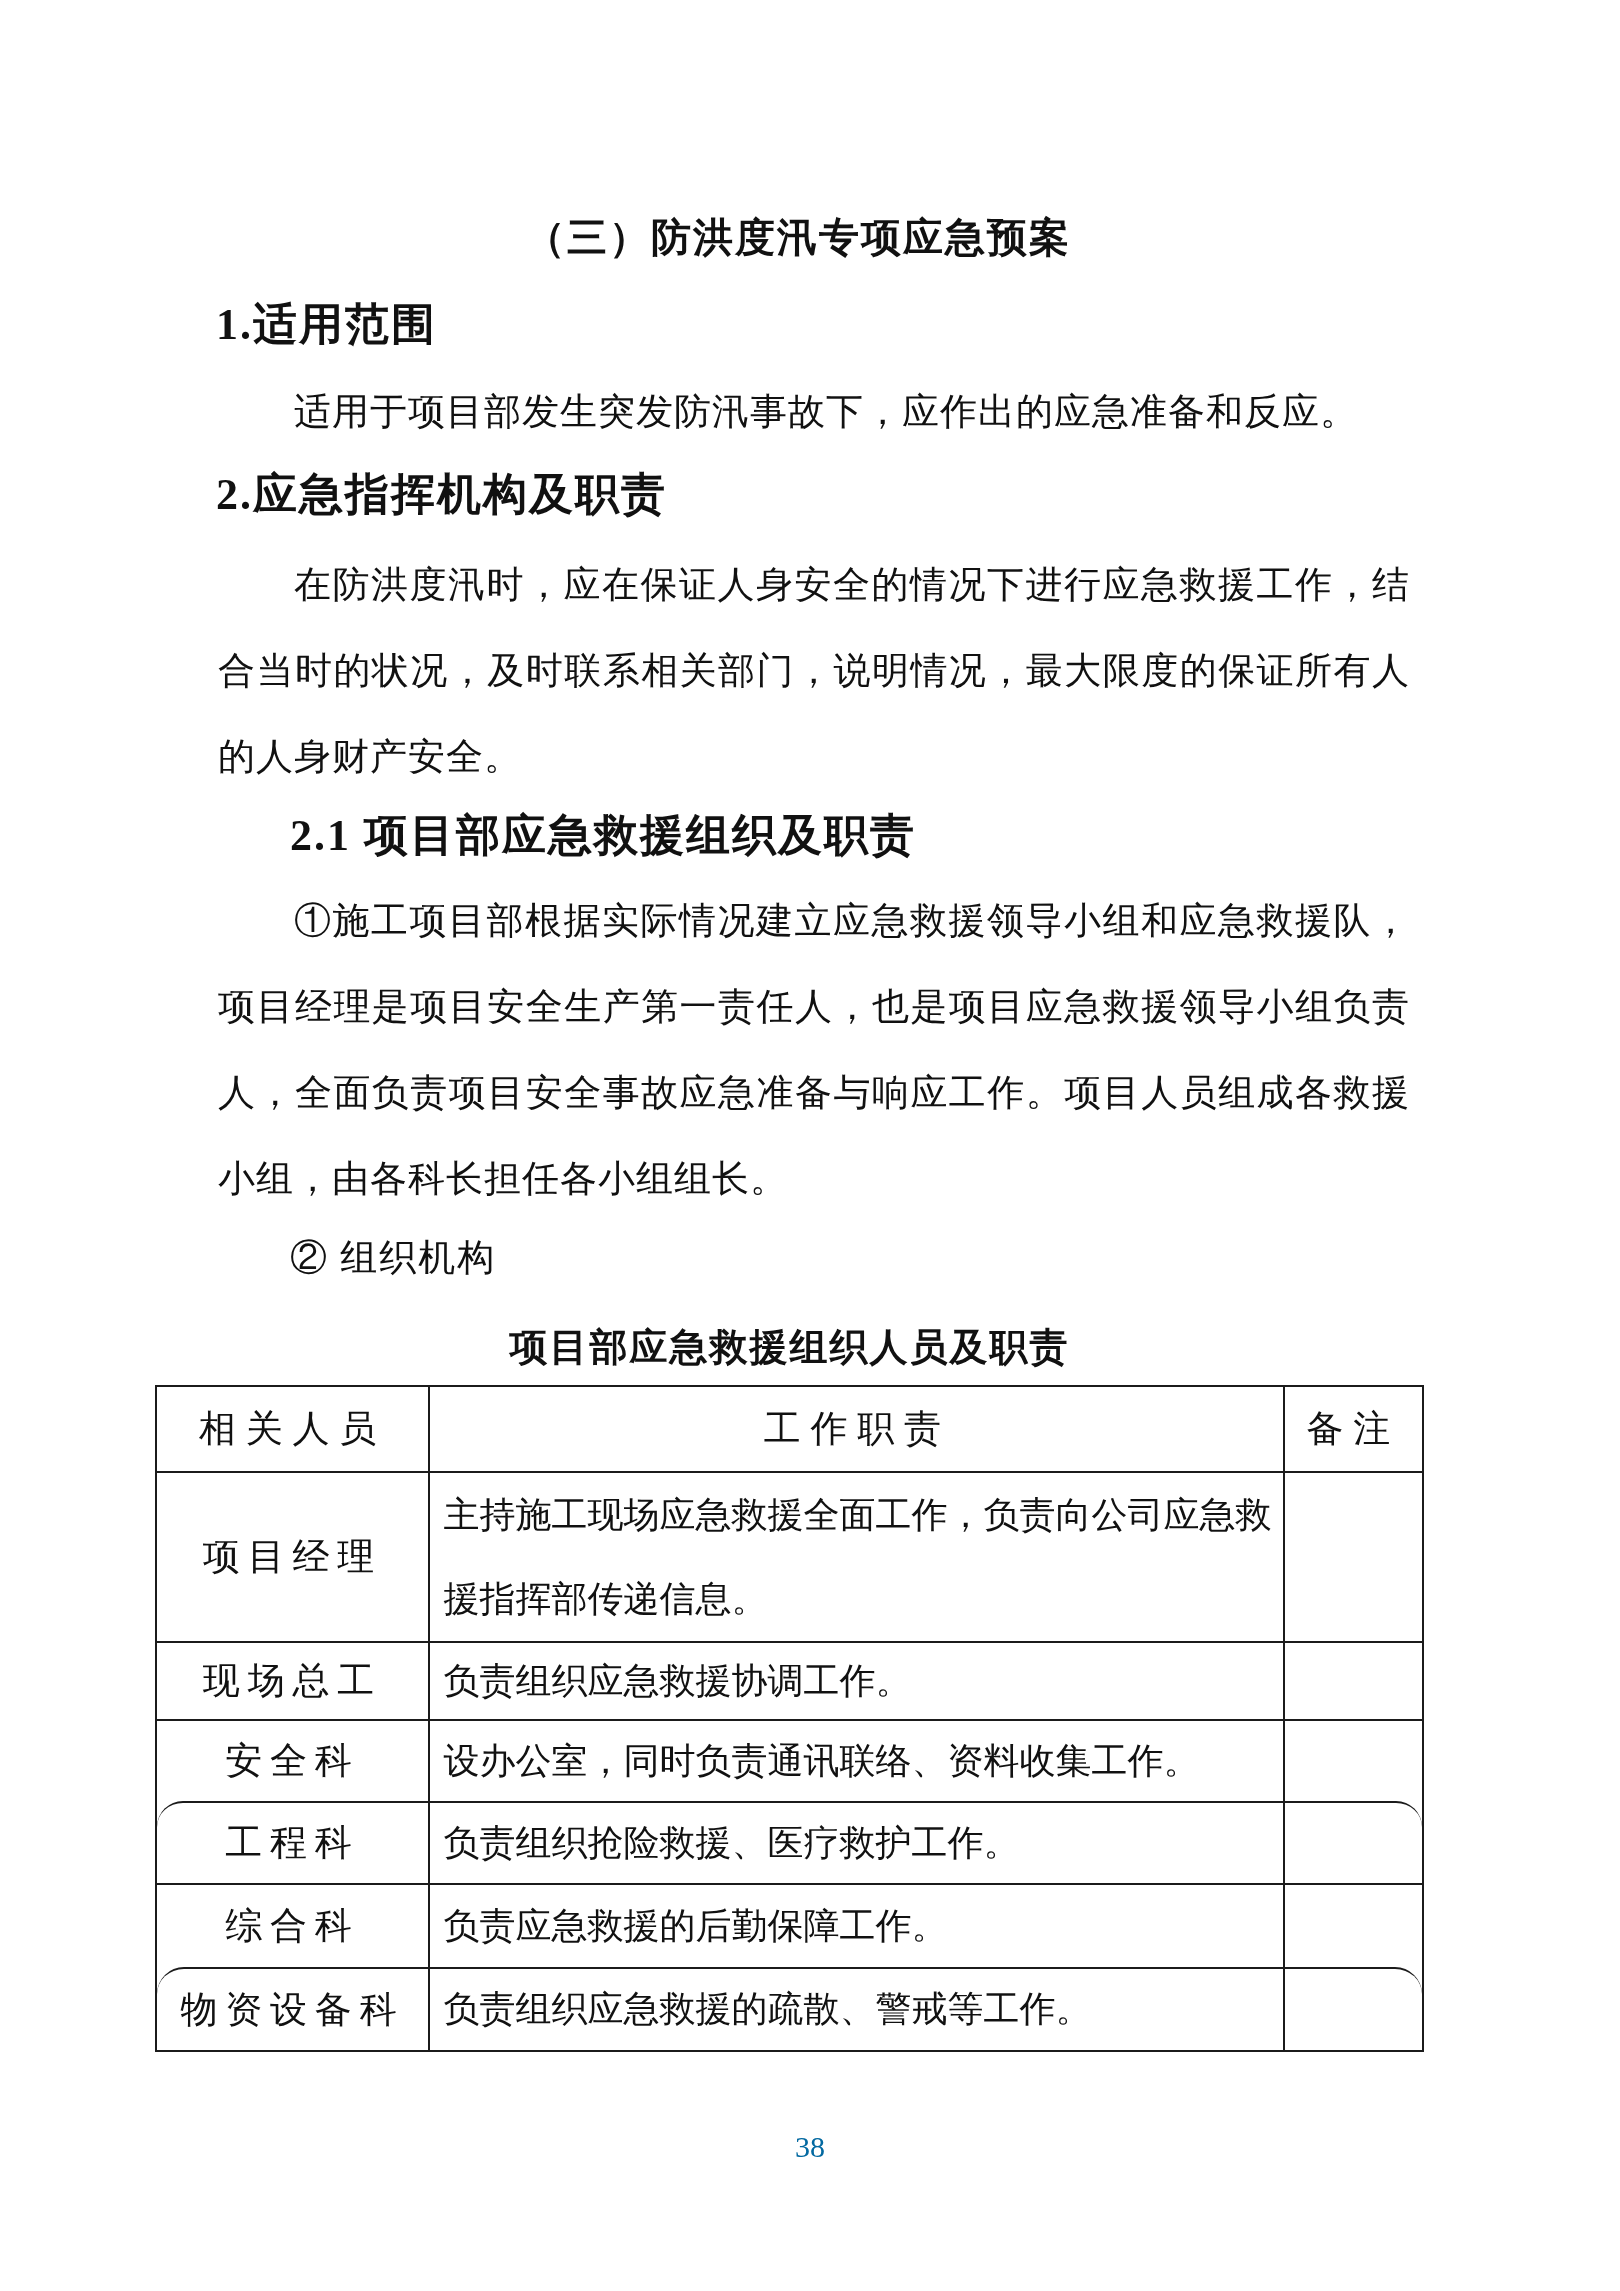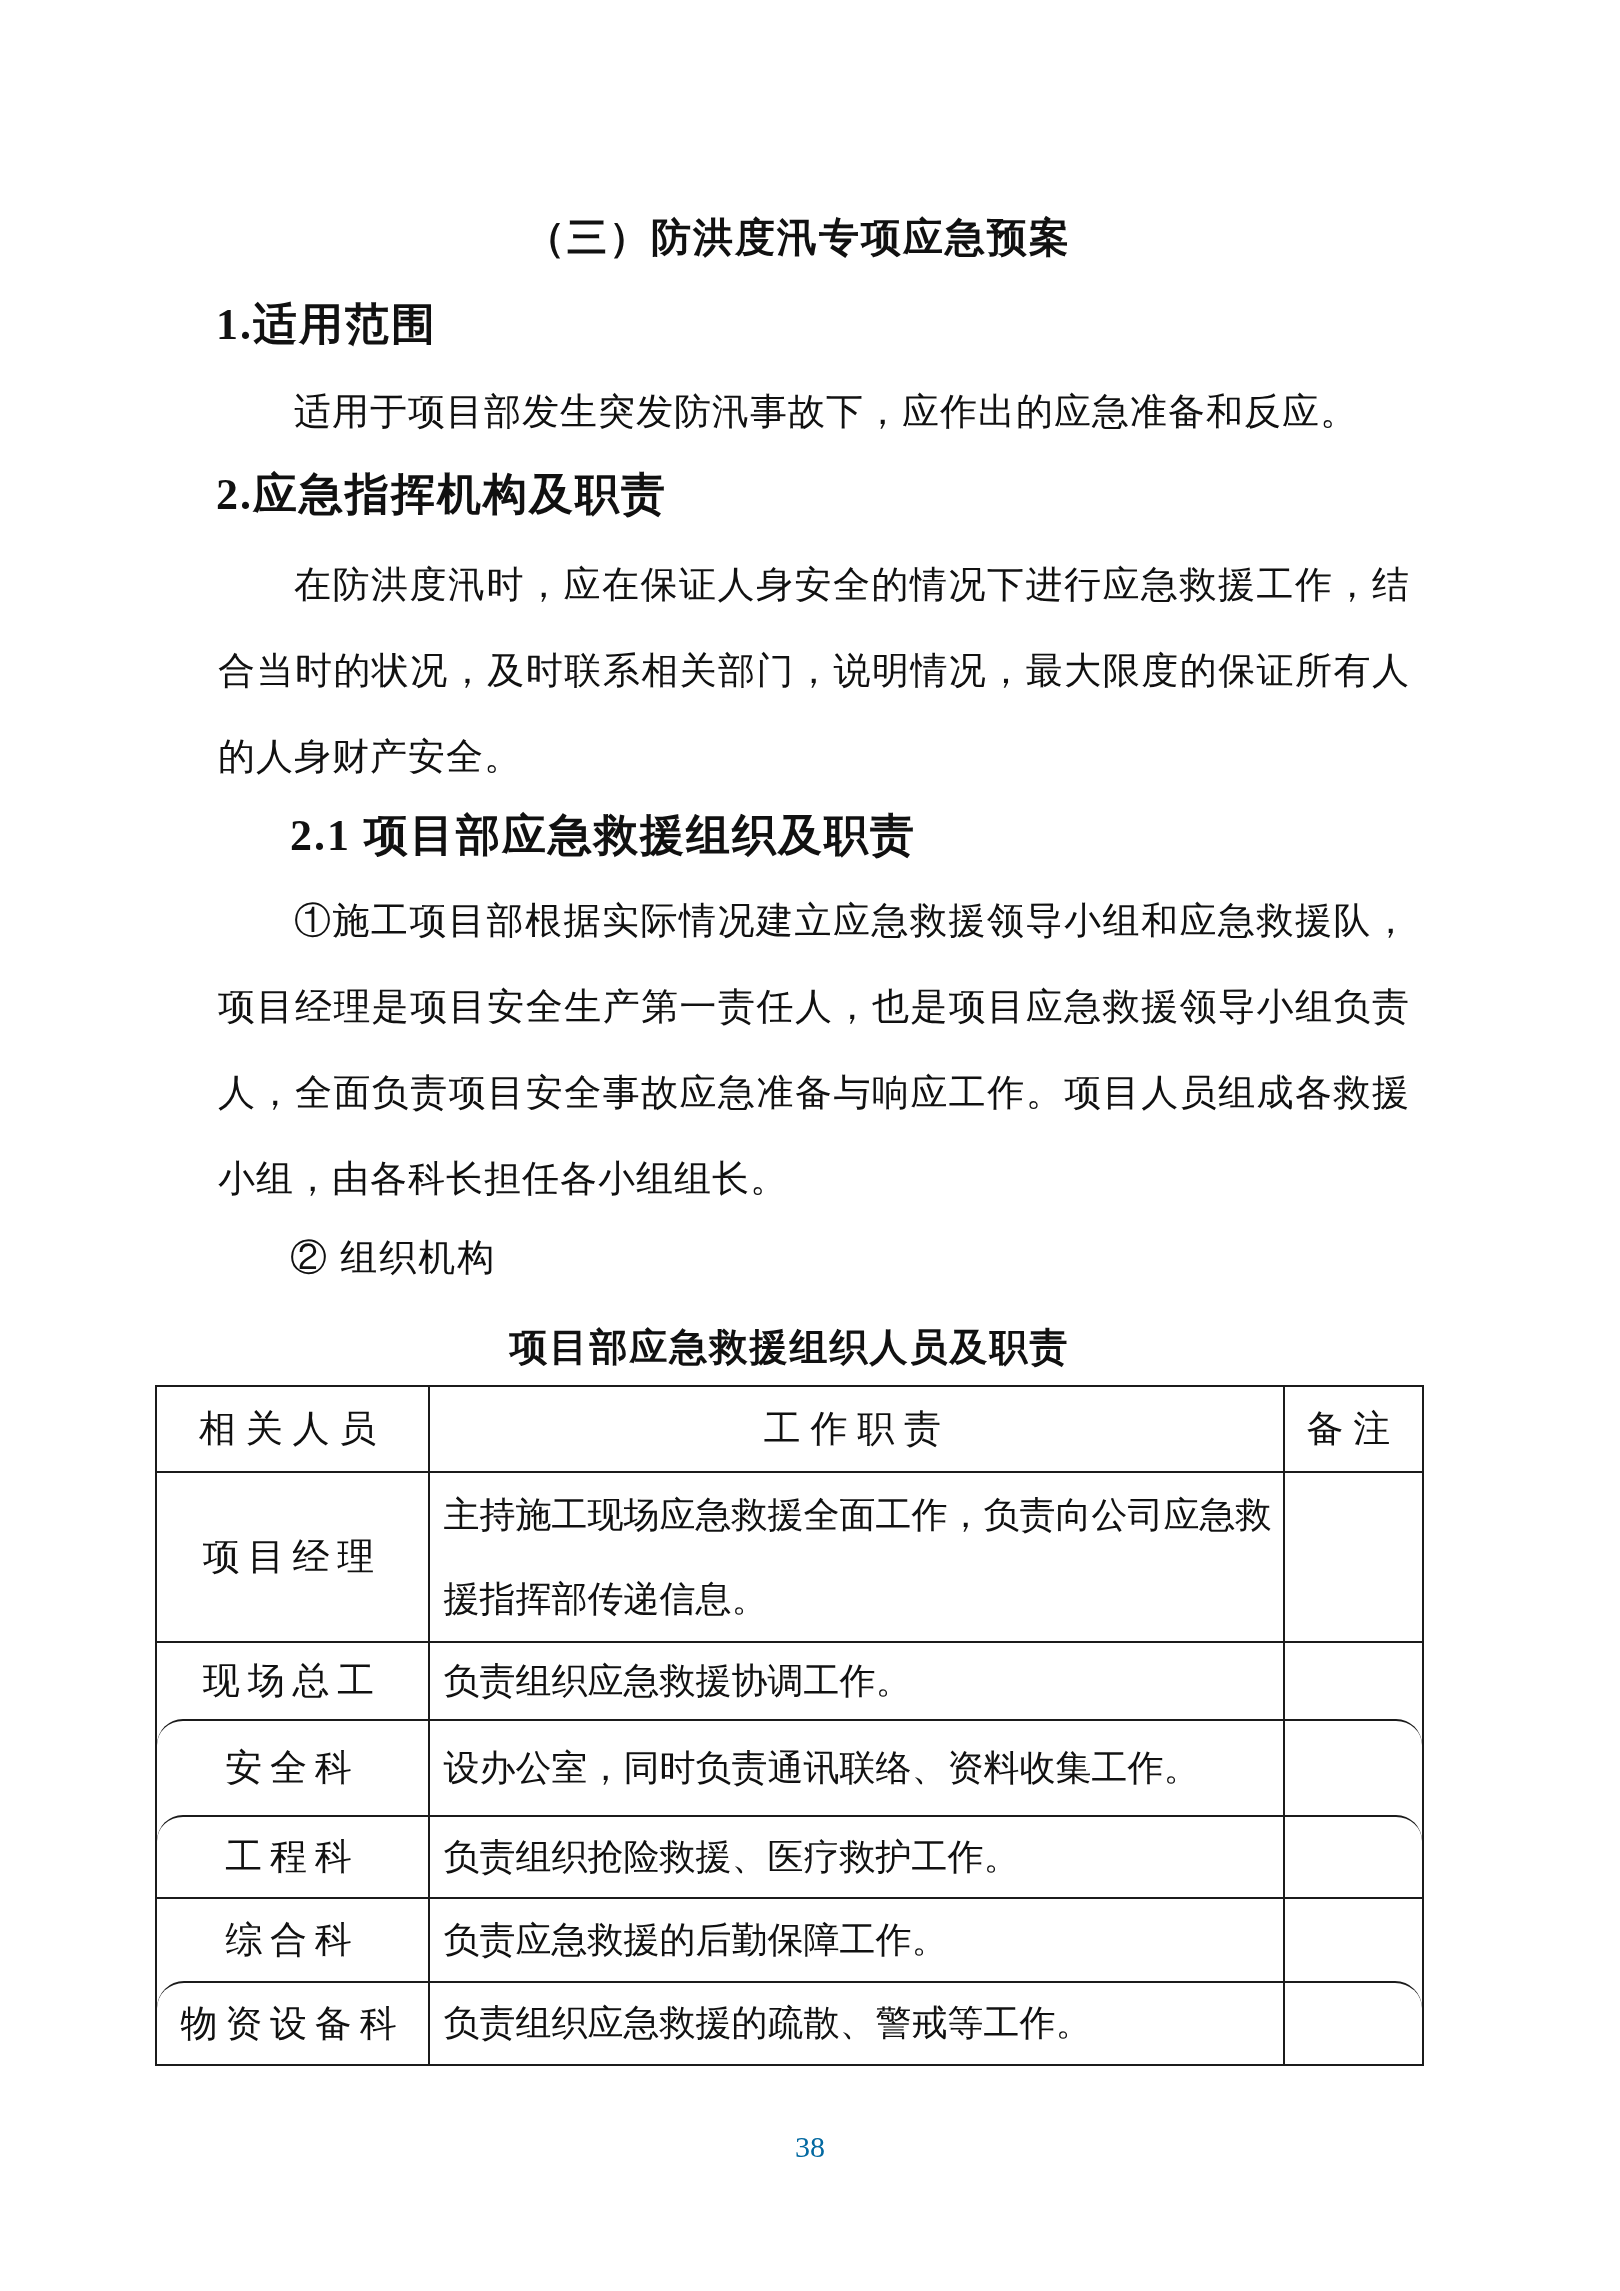--- a/index.html
+++ b/index.html
@@ -63,21 +63,21 @@
   .c1{width:272px;justify-content:center;letter-spacing:7.8px;text-align:center;}
   .c2{width:858px;border-left:2px solid #1b1b1b;padding-left:13.7px;padding-right:5.9px;
       font-size:36px;letter-spacing:0;}
   .c3{width:140px;border-left:2px solid #1b1b1b;justify-content:center;letter-spacing:7.8px;}
   .hrow{height:84px;}
   .hrow .cell{letter-spacing:9.8px;font-size:37px;}
   .hrow .c2{justify-content:center;padding-left:8px;}
   .r1{height:170px;}
   .r1 .c2{line-height:84px;}
   .r2{height:78px;}
-  .r3{height:96px;border-radius:26px;}
+  .r3{height:82px;}
   .r4{height:82px;border-radius:26px;}
   .r5{height:84px;}
   .r6{height:83px;border-radius:27px;}
   .page-num{
     top:2125px;left:0;width:1620px;
     text-align:center;
     font-size:30px;line-height:43px;
     color:#0369a1;
   }
 </style>

